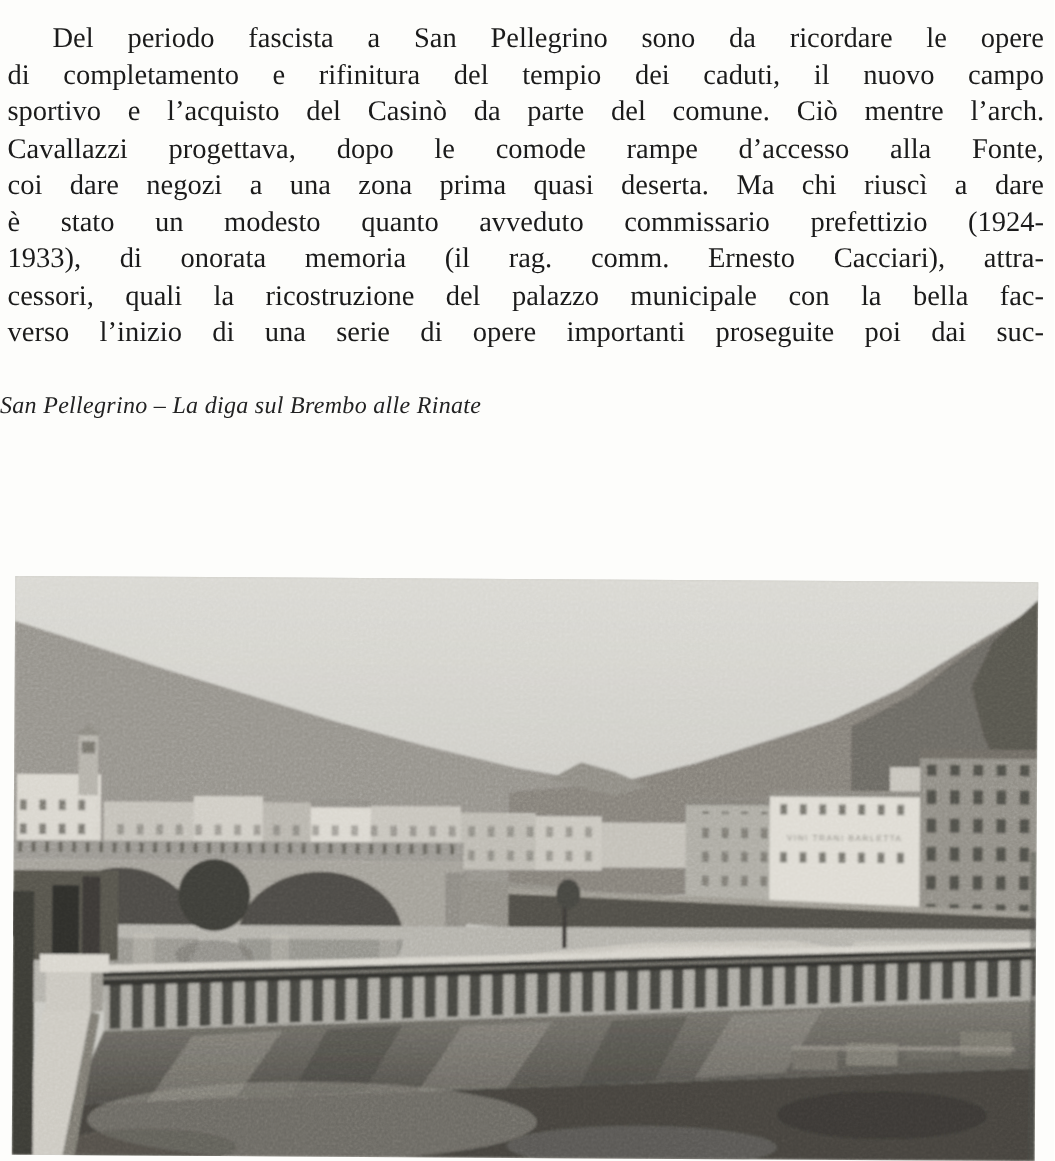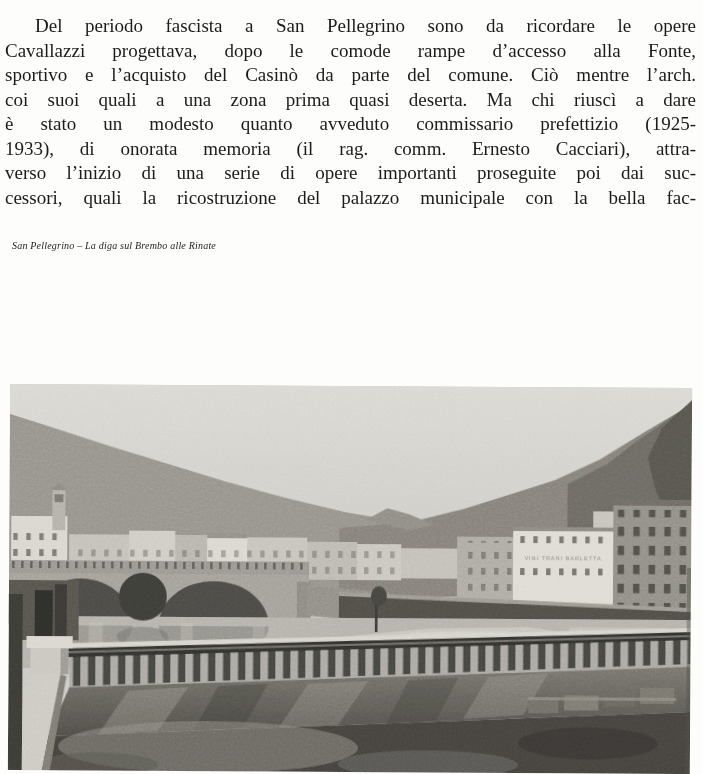--- a/index.html
+++ b/index.html
@@ -5,45 +5,46 @@
   html,body{margin:0;padding:0;background:#ffffff;}
   .page{
     position:relative;width:703px;height:774px;overflow:hidden;
     background:#fdfdfb;color:#1b1b1b;
     font-family:"Liberation Serif","DejaVu Serif",serif;
   }
   .paragraph{padding:14px 7px 0 5px;font-size:19px;line-height:24.5px;}
   .tline{text-align:justify;text-align-last:justify;}
   .tline.first{text-indent:30px;}
   .caption{
-    margin:26px 0 0 12px;font-style:italic;font-size:10px;line-height:20px;
+    margin:26px 0 0 0;font-style:italic;font-size:16px;line-height:20px;
     letter-spacing:.2px;color:#222;
   }
   .photo{
     position:absolute;left:9px;top:386px;width:682px;height:386px;
     transform:rotate(.35deg);transform-origin:50% 50%;
     background:#c9c8c2;
   }
   .photo svg{display:block;width:100%;height:100%;}
   .grain{mix-blend-mode:overlay;}
 </style>
 </head>
 <body>
 
 <div class="page">
 
   <div class="paragraph">
     <div class="tline first">Del periodo fascista a San Pellegrino sono da ricordare le opere</div>
+    <div class="tline">di completamento e rifinitura del tempio dei caduti, il nuovo campo</div>
+    <div class="tline">sportivo e l’acquisto del Casinò da parte del comune. Ciò mentre l’arch.</div>
     <div class="tline">Cavallazzi progettava, dopo le comode rampe d’accesso alla Fonte,</div>
-    <div class="tline">sportivo e l’acquisto del Casinò da parte del comune. Ciò mentre l’arch.</div>
-    <div class="tline">coi suoi quali a una zona prima quasi deserta. Ma chi riuscì a dare</div>
-    <div class="tline">è stato un modesto quanto avveduto commissario prefettizio (1925-</div>
+    <div class="tline">coi dare negozi a una zona prima quasi deserta. Ma chi riuscì a dare</div>
+    <div class="tline">è stato un modesto quanto avveduto commissario prefettizio (1924-</div>
     <div class="tline">1933), di onorata memoria (il rag. comm. Ernesto Cacciari), attra-</div>
+    <div class="tline">cessori, quali la ricostruzione del palazzo municipale con la bella fac-</div>
     <div class="tline">verso l’inizio di una serie di opere importanti proseguite poi dai suc-</div>
-    <div class="tline">cessori, quali la ricostruzione del palazzo municipale con la bella fac-</div>
   </div>
 
   <div class="caption">San Pellegrino – La diga sul Brembo alle Rinate</div>
 
   <div class="photo">
     <svg viewBox="0 0 682 386" xmlns="http://www.w3.org/2000/svg">
       <defs>
         <linearGradient id="skyG" x1="0" y1="0" x2="0" y2="1">
           <stop offset="0" stop-color="#d9d8d2"></stop>
             <stop offset="1" stop-color="#c6c5bf"></stop>

